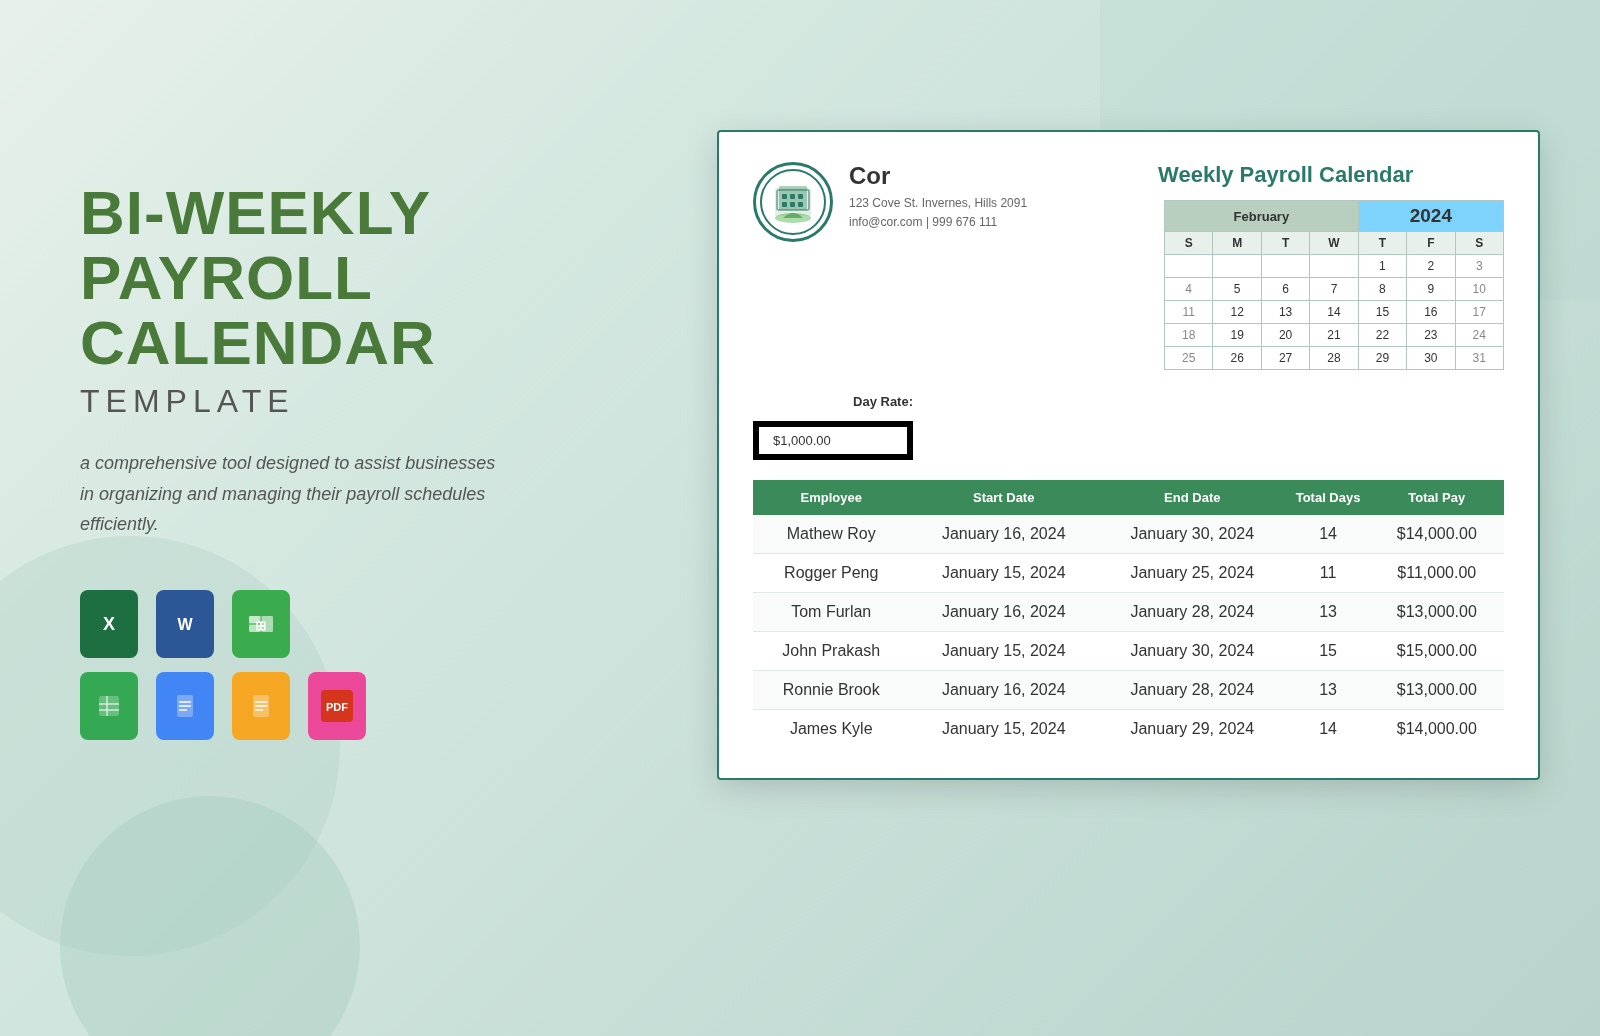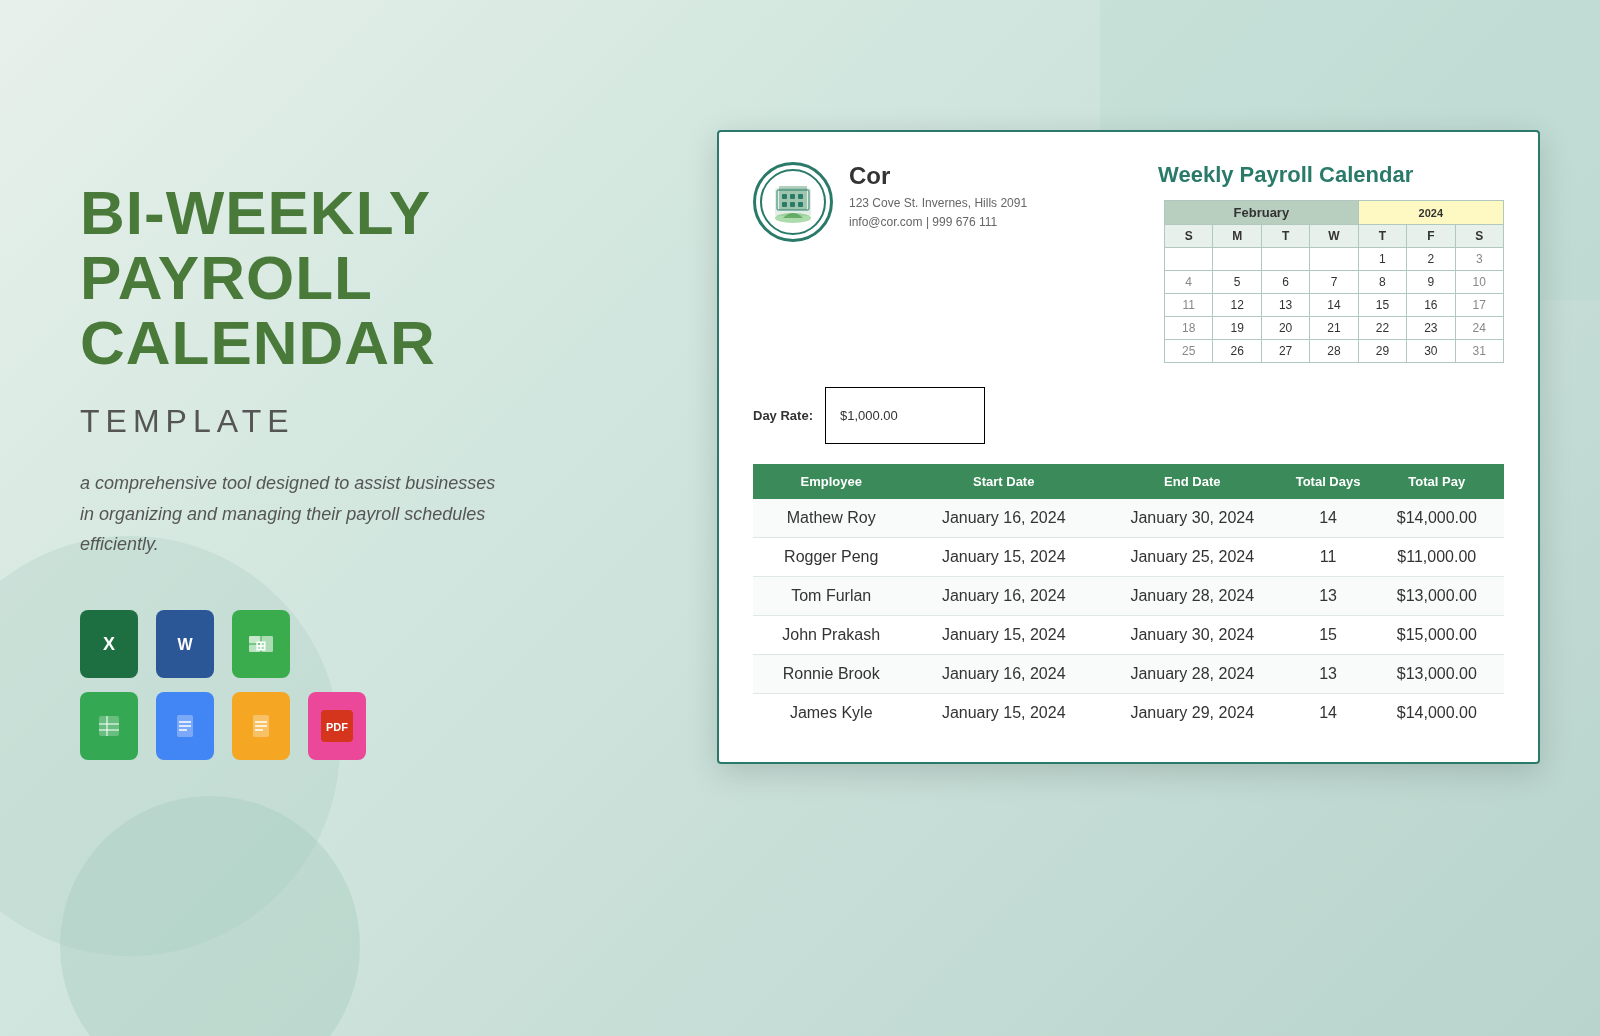--- a/index.html
+++ b/index.html
@@ -48,21 +48,21 @@
       top: 180px;
       width: 420px;
     }
     .main-title {
       font-size: 62px;
       font-weight: 900;
       line-height: 1.05;
       color: #4a7a3a;
       text-transform: uppercase;
       letter-spacing: 1px;
-      margin-bottom: 28px;
+      margin-bottom: 8px;
     }
     .sub-title {
       font-size: 32px;
       font-weight: 300;
       color: #555;
       text-transform: uppercase;
       letter-spacing: 6px;
       margin-bottom: 28px;
     }
     .description {
@@ -175,24 +175,24 @@
       font-size: 12px;
       padding: 4px 6px;
     }
     .mini-calendar .month-header {
       background: #b8cfc0;
       color: #333;
       font-weight: 600;
       font-size: 13px;
     }
     .mini-calendar .year-header {
-      background: #fef9c3;
+      background: #7dd3fc;
       color: #333;
       font-weight: 600;
-      font-size: 11px;
+      font-size: 19px;
     }
     .mini-calendar .day-header {
       background: #e8f0eb;
       font-weight: 600;
       color: #333;
     }
     .mini-calendar .cal-num {
       color: #333;
       background: white;
     }
@@ -202,32 +202,33 @@
 
     
     .form-section {
       display: flex;
       gap: 40px;
       margin-bottom: 20px;
       align-items: center;
     }
     .form-field {
       display: flex;
-      align-items: center;
+      align-items: flex-end;
       gap: 12px;
+      flex-direction: column;
     }
     .form-label {
       font-size: 13px;
       font-weight: 600;
       color: #333;
       white-space: nowrap;
     }
     .form-input {
-      border: 1px solid #000000;
-      padding: 20px 14px;
+      border: 6px solid #000000;
+      padding: 6px 14px;
       font-size: 13px;
       color: #333;
       min-width: 160px;
       background: white;
     }
     .form-input-wide {
       min-width: 240px;
     }
 
     

